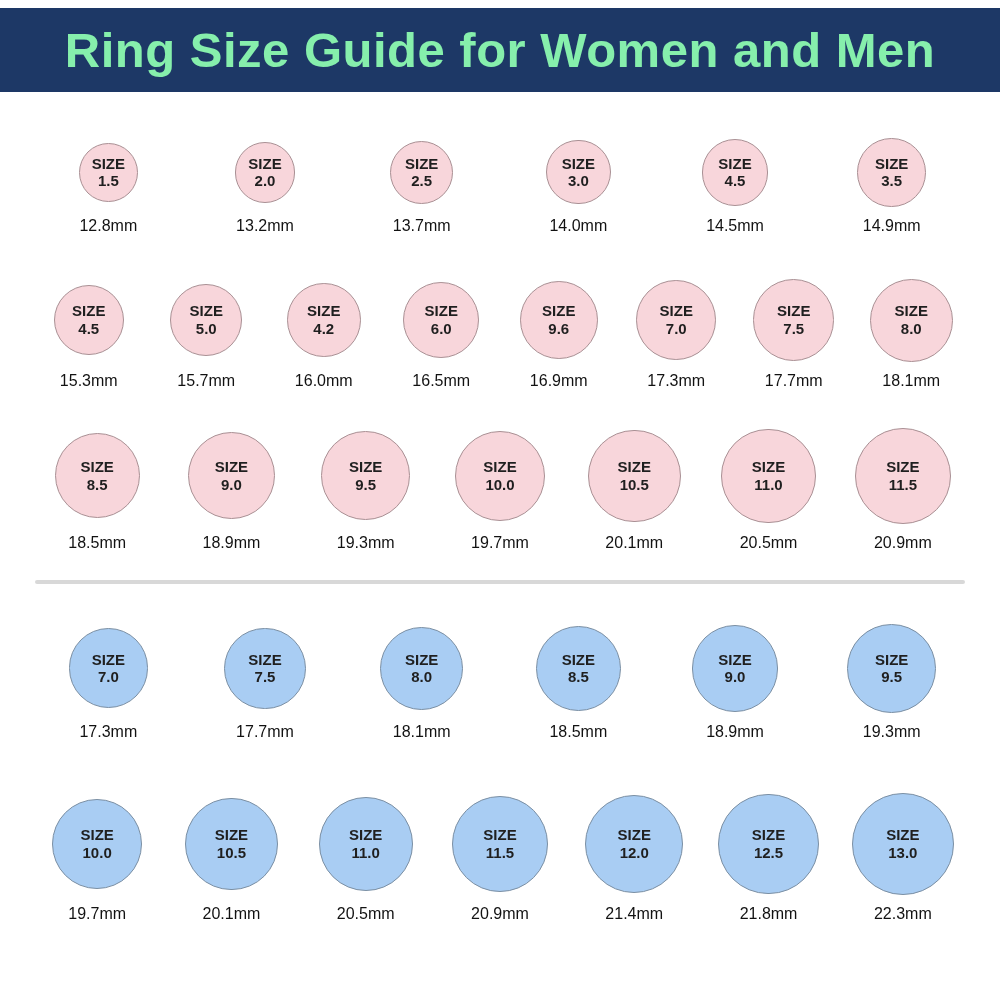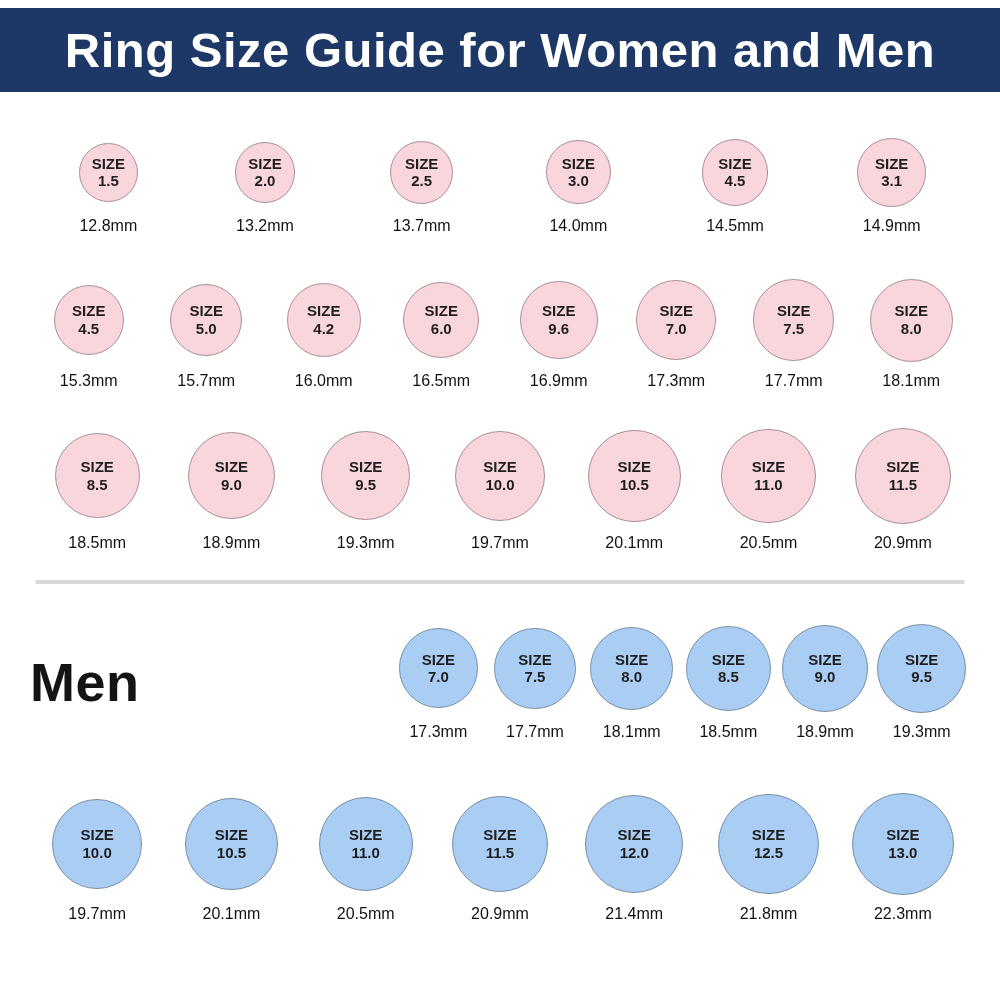--- a/index.html
+++ b/index.html
@@ -18,21 +18,21 @@
   .banner {
     margin-top: 8px;
     height: 84px;
     background: var(--banner, #1d3866);
     display: flex;
     align-items: center;
     justify-content: center;
   }
   .banner h1 {
     margin: 0;
-    color: #ffffff;
+    color: #86efac;
     font-size: 49px;
     font-weight: 600;
     letter-spacing: 0.5px;
     white-space: nowrap;
   }
   .row {
     display: flex;
     align-items: center;
     padding: 0 30px;
   }
@@ -156,21 +156,21 @@
                 <div class="size-prefix">SIZE</div>
                 <div class="size-value">4.5</div>
               </div>
             </div>
             <div class="mm-label">14.5mm</div>
           </div>
           <div class="ring-item">
             <div class="circle-holder" style="height: 68.5px;">
               <div class="circle women" style="width: 68.5px; height: 68.5px;">
                 <div class="size-prefix">SIZE</div>
-                <div class="size-value">3.1</div>
+                <div class="size-value">3.5</div>
               </div>
             </div>
             <div class="mm-label">14.9mm</div>
           </div>
         </div>
     </div>
     <div class="row row-women-2">
       <div class="circles">
           <div class="ring-item">
             <div class="circle-holder" style="height: 83.3px;">
@@ -312,21 +312,20 @@
             <div class="mm-label">20.9mm</div>
           </div>
         </div>
     </div>
   </section>
 
   <div class="divider"></div>
 
   <section>
     <div class="row row-men-1">
-      <h2 class="group-label men">Men</h2>
       <div class="circles">
           <div class="ring-item">
             <div class="circle-holder" style="height: 88.8px;">
               <div class="circle men" style="width: 79.6px; height: 79.6px;">
                 <div class="size-prefix">SIZE</div>
                 <div class="size-value">7.0</div>
               </div>
             </div>
             <div class="mm-label">17.3mm</div>
           </div>

